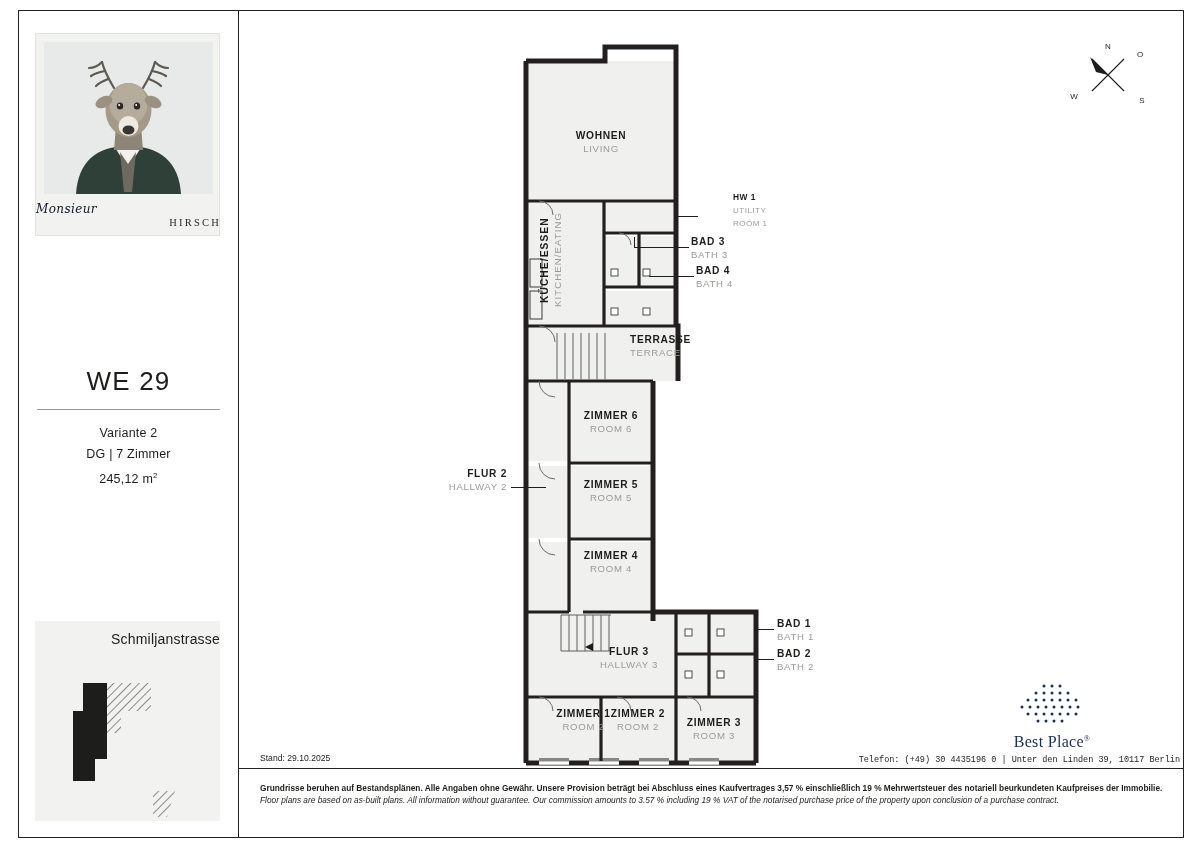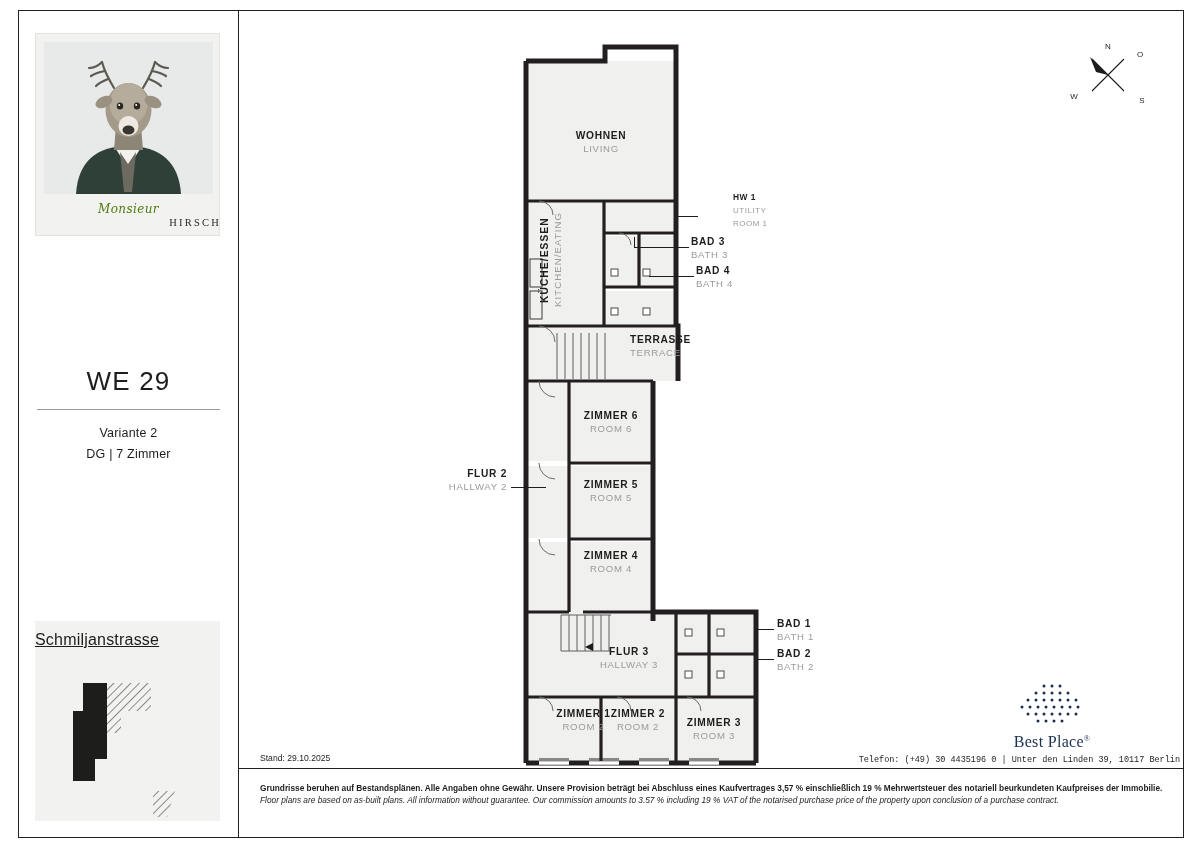--- a/index.html
+++ b/index.html
@@ -36,25 +36,25 @@
     background: #f2f2f0;
     border: 1px solid #e2e2de;
   }
   .photo-img {
     position: absolute; left: 8px; top: 8px; width: 169px; height: 152px;
     background: linear-gradient(175deg, #e9ecea 0%, #dfe3e1 55%, #d5dad8 100%);
     overflow: hidden;
   }
   .logo-script {
     position: absolute; left: 0; top: 168px; width: 185px;
-    text-align: center;
+    text-align: left;
     font-family: "DejaVu Serif", serif;
     font-style: italic;
     font-size: 12px;
-    color: #4d7c0f;
+    color: #0f172a;
     letter-spacing: 0.4px;
   }
   .logo-sub {
     position: absolute; left: 0; top: 183px; width: 185px;
     text-align: right;
     font-family: "Liberation Serif", serif;
     font-size: 10.5px;
     letter-spacing: 2.2px;
     color: #2a2a28;
   }
@@ -75,22 +75,22 @@
   .unit-line {
     font-size: 12.5px; line-height: 21px; color: #1d1d1b; letter-spacing: 0.2px;
   }
   .unit-line sup { font-size: 8px; vertical-align: super; }
 
   .site-card {
     position: absolute; left: 16px; top: 610px; width: 185px; height: 200px;
     background: #f2f2f0;
   }
   .site-street {
-    position: absolute; left: 0; top: 10px; width: 185px; text-align: left;
-    font-size: 16px; color: #1d1d1b; letter-spacing: 0.2px; text-decoration: underline;
+    position: absolute; left: 0; top: 10px; width: 185px; text-align: right;
+    font-size: 14px; color: #1d1d1b; letter-spacing: 0.2px;
   }
   .site-map { position: absolute; left: 0; top: 30px; width: 185px; height: 170px; }
 
   
   .right-col {
     position: absolute; left: 239px; top: 11px; width: 945px; height: 826px;
   }
 
   
   .compass { position: absolute; right: 30px; top: 24px; width: 92px; height: 80px; }
@@ -197,20 +197,21 @@
       </div>
       <div class="logo-script">Monsieur</div>
       <div class="logo-sub">HIRSCH</div>
     </div>
 
     <div class="unit-block">
       <div class="unit-title">WE 29</div>
       <div class="unit-rule"></div>
       <div class="unit-line">Variante 2</div>
       <div class="unit-line">DG | 7 Zimmer</div>
+      <div class="unit-line"><span>245,12 m</span><sup>2</sup></div>
     </div>
 
     <div class="site-card">
       <div class="site-street">Schmiljanstrasse</div>
       <svg class="site-map" viewBox="0 0 185 170">
         <defs>
           <pattern id="hatch" width="6" height="6" patternUnits="userSpaceOnUse" patternTransform="rotate(45)">
             <rect width="6" height="6" fill="#f2f2f0"></rect>
             <line x1="0" y1="0" x2="0" y2="6" stroke="#6f6f6c" stroke-width="1.6"></line>
           </pattern>

